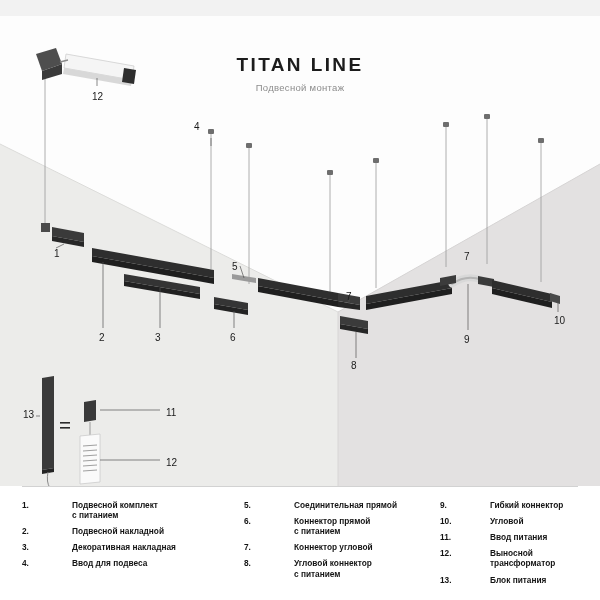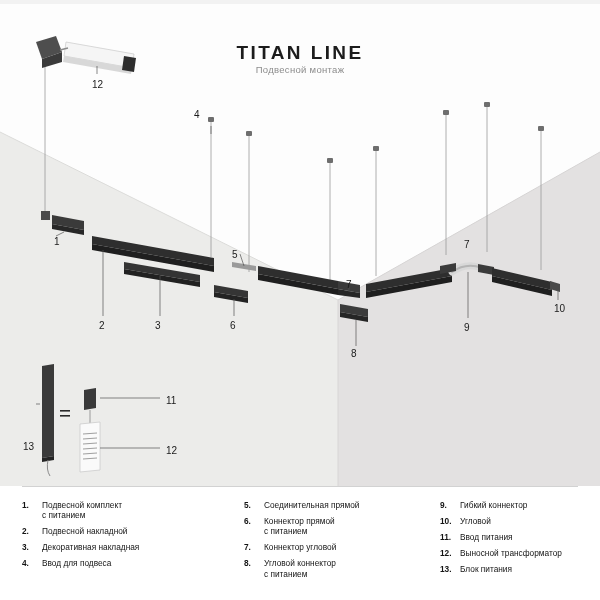--- a/index.html
+++ b/index.html
@@ -15,21 +15,21 @@
   }
   .page {
     position: relative;
     width: 600px;
     height: 600px;
     background: #f2f2f2;
   }
   
   .scene {
     position: absolute;
-    left: 0; top: 4px;
+    left: 0; top: 16px;
     width: 600px;
     height: 486px;
     background: #f0f0f0;
     overflow: hidden;
   }
   .scene svg {
     display: block;
   }
   .title-block {
     position: absolute;
@@ -39,20 +39,21 @@
     text-align: center;
     pointer-events: none;
   }
   .title-main {
     font-size: 19px;
     font-weight: bold;
     letter-spacing: 2.4px;
     color: #1c1c1c;
   }
   .title-sub {
+    margin-top: 6px;
     font-size: 9.5px;
     color: #8c8c8c;
     letter-spacing: 0.3px;
   }
   
   .legend {
     position: absolute;
     left: 0;
     top: 486px;
     width: 600px;
@@ -88,23 +89,24 @@
   }
   .legend-num {
     width: 20px;
     flex: 0 0 20px;
     font-size: 8.3px;
     font-weight: bold;
     color: #141414;
   }
   .legend-label {
     font-size: 8.3px;
-    font-weight: normal;
+    font-weight: bold;
     color: #141414;
     white-space: pre-line;
+    margin-left: 30px;
   }
   
   .callout {
     position: absolute;
     font-size: 10px;
     font-weight: normal;
     color: #1a1a1a;
   }
 </style>
 </head>
@@ -272,21 +274,21 @@
     <div class="callout" style="left:232px; top:245px;">5</div>
     <div class="callout" style="left:230px; top:316px;">6</div>
     <div class="callout" style="left:346px; top:275px;">7</div>
     <div class="callout" style="left:464px; top:235px;">7</div>
     <div class="callout" style="left:351px; top:344px;">8</div>
     <div class="callout" style="left:464px; top:318px;">9</div>
     <div class="callout" style="left:554px; top:299px;text-align:right;">10</div>
     <div class="callout" style="left:166px; top:391px;">11</div>
     <div class="callout" style="left:92px;  top:75px;">12</div>
     <div class="callout" style="left:166px; top:441px;">12</div>
-    <div class="callout" style="left:23px;  top:393px;margin-top:44px;">13</div>
+    <div class="callout" style="left:23px;  top:393px;">13</div>
   </div>
 
   <div class="legend">
     <div class="legend-rule"></div>
     <div class="legend-cols">
 
       <div class="legend-col">
         <div class="legend-item">
           <span class="legend-num">1.</span>
           <span class="legend-label">Подвесной комплект

